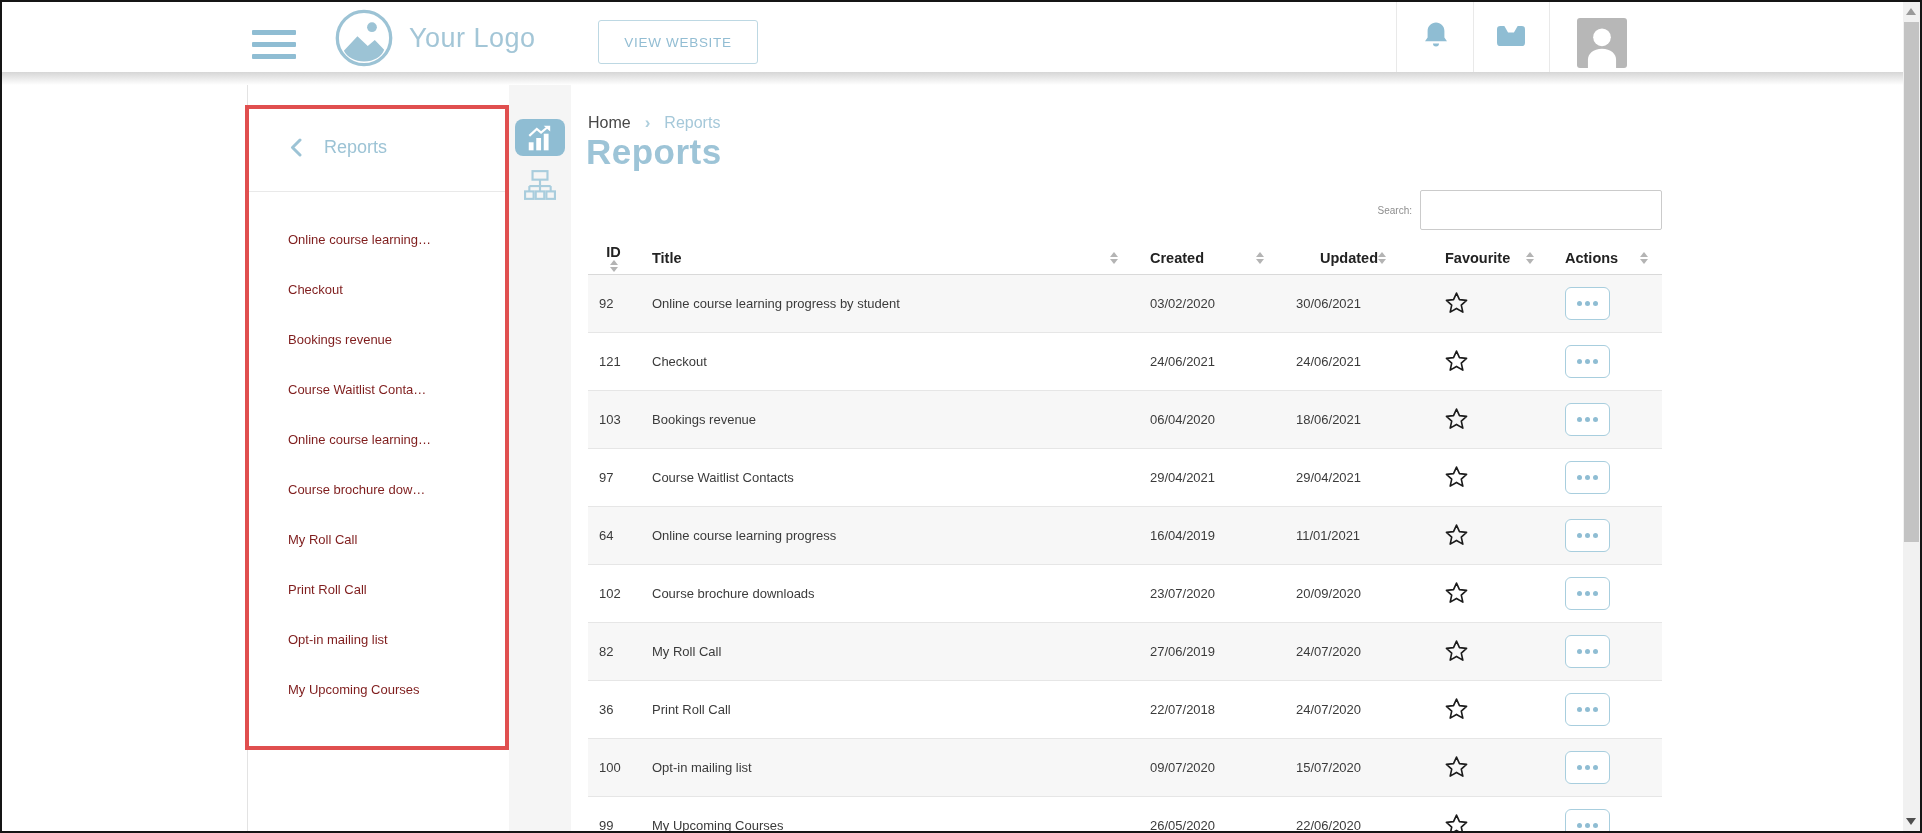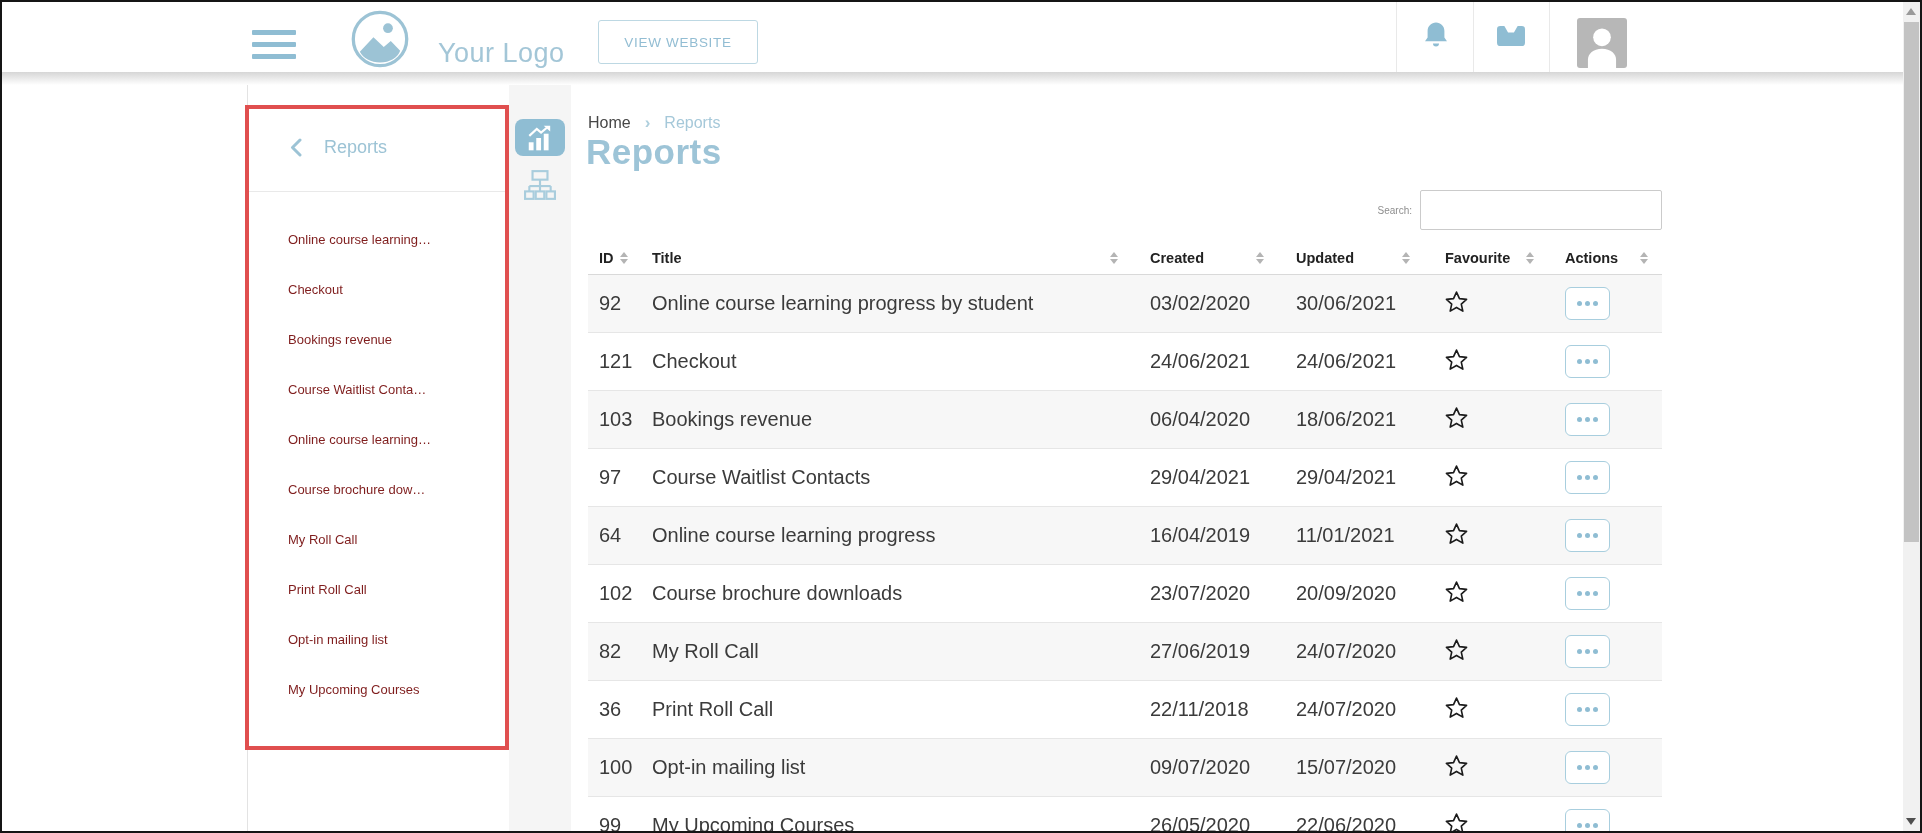--- a/index.html
+++ b/index.html
@@ -13,21 +13,21 @@
     overflow: hidden;
     font-family: "Liberation Sans", sans-serif;
   }
 
   
   .topbar { position: absolute; left: 0; top: 0; width: 1903px; height: 70px; background: #fff; }
   .hamburger { position: absolute; left: 250px; top: 28px; width: 44px; cursor: pointer; }
   .hamburger i { display: block; height: 5px; background: #8fbdd3; margin-bottom: 7px; border-radius: 1px; }
   .hamburger i:last-child { margin-bottom: 0; }
 
-  .logo { position: absolute; left: 348px; top: 5px; height: 62px; display: flex; align-items: flex-end; gap: 28px; cursor: pointer; }
+  .logo { position: absolute; left: 332px; top: 5px; height: 62px; display: flex; align-items: center; gap: 15px; cursor: pointer; }
   .logo-text { font-size: 27px; color: #a3c6d7; letter-spacing: 0.5px; }
 
   .view-website {
     position: absolute; left: 596px; top: 18px; width: 160px; height: 44px;
     background: #fff; border: 1px solid #bdd8e3; border-radius: 3px;
     color: #92bdd3; font-size: 13.5px; letter-spacing: 0.7px;
     font-family: "Liberation Sans", sans-serif; cursor: pointer;
   }
 
   .top-divider { position: absolute; top: 0; width: 1px; height: 70px; background: #e9e9e9; }
@@ -73,27 +73,27 @@
   
   .report-table { position: absolute; left: 0; top: 157px; width: 1074px; }
   .thead { display: flex; height: 33px; align-items: center; border-bottom: 1px solid #d9d9d9;
     font-weight: bold; font-size: 14.5px; color: #222; }
   .th { display: flex; align-items: center; justify-content: space-between; padding-right: 14px; cursor: pointer; }
   .sort { display: inline-flex; flex-direction: column; gap: 2px; }
   .sort .up    { width: 0; height: 0; border-left: 4px solid transparent; border-right: 4px solid transparent; border-bottom: 5px solid #b4b4b4; }
   .sort .down  { width: 0; height: 0; border-left: 4px solid transparent; border-right: 4px solid transparent; border-top: 5px solid #b4b4b4; }
 
   .tr { display: flex; height: 58px; align-items: center; border-bottom: 1px solid #e6e6e6;
-    font-size: 20px; color: #3b3b3b; background: #fff; }
+    font-size: 13px; color: #3b3b3b; background: #fff; }
   .tr.odd { background: #f7f7f7; }
 
-  .col-id      { width: 54px;  padding-left: 11px; }
+  .col-id      { width: 54px;  padding-left: 11px; flex-direction: column; }
   .col-title   { width: 490px; padding-left: 10px; }
   .col-created { width: 146px; padding-left: 18px; }
-  .col-updated { width: 146px; padding-left: 18px; }
+  .col-updated { width: 146px; padding-left: 18px; justify-content: center; }
   .col-fav     { width: 124px; padding-left: 21px; }
   .col-actions { width: 114px; padding-left: 17px; }
   .th.col-id { padding-left: 11px; }
 
   .star-btn { background: none; border: none; padding: 0; cursor: pointer; line-height: 0; }
   .dots-btn { width: 45px; height: 33px; background: #fff; border: 1px solid #a8cede; border-radius: 6px;
     display: inline-flex; align-items: center; justify-content: center; gap: 3px; cursor: pointer; }
   .dots-btn i { width: 5px; height: 5px; border-radius: 50%; background: #8fbdd3; }
 
   
@@ -358,21 +358,21 @@
                 </svg></button></div>
             <div class="col-actions"><button class="dots-btn">
                 <i></i>
                 <i></i>
                 <i></i>
               </button></div>
           </div>
           <div class="tr">
             <div class="col-id">36</div>
             <div class="col-title">Print Roll Call</div>
-            <div class="col-created">22/11/2018</div>
+            <div class="col-created">22/07/2018</div>
             <div class="col-updated">24/07/2020</div>
             <div class="col-fav"><button class="star-btn"><svg width="23" height="23" viewBox="0 0 24 24">
                   <polygon points="12,2.2 15.1,9 22.5,9.8 17,14.7 18.6,22 12,18.2 5.4,22 7,14.7 1.5,9.8 8.9,9" fill="none" stroke="#1b1b1b" stroke-width="1.7" stroke-linejoin="round"></polygon>
                 </svg></button></div>
             <div class="col-actions"><button class="dots-btn">
                 <i></i>
                 <i></i>
                 <i></i>
               </button></div>
           </div>

